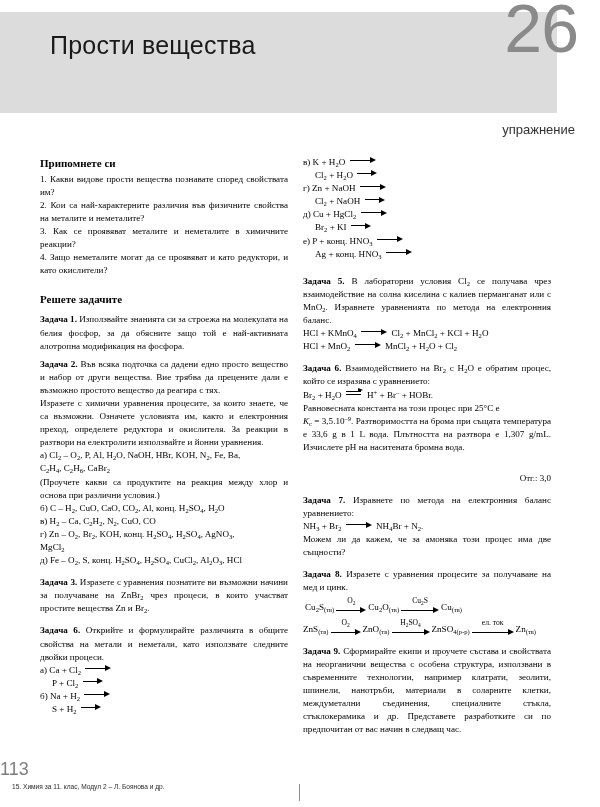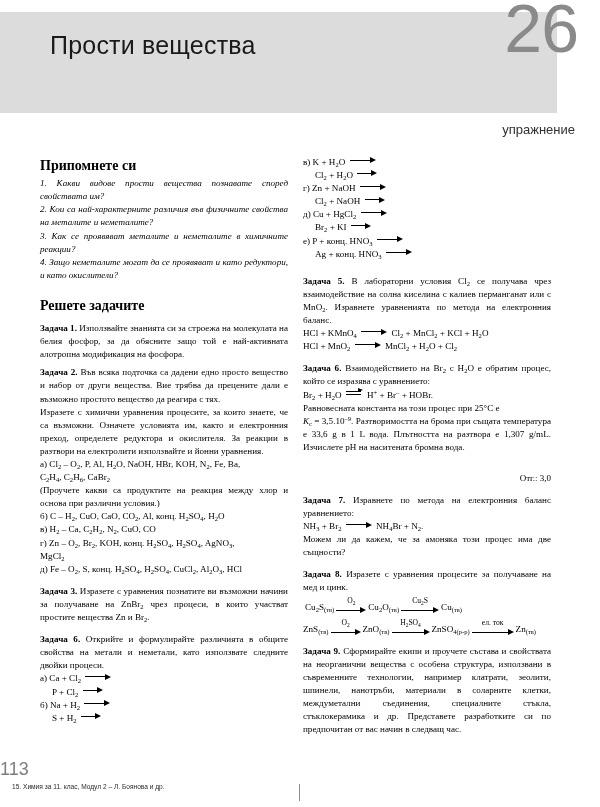--- a/index.html
+++ b/index.html
@@ -35,27 +35,27 @@
     font-family:"Liberation Sans","DejaVu Sans",sans-serif;
     font-size:13px;color:#303030;white-space:nowrap;
   }
 
   
   .col{position:absolute;top:156px;width:248px;font-size:9.1px;line-height:1.44;text-align:justify;}
   .col-left{left:40px;}
   .col-right{left:303px;}
 
   h2.sec{
-    font-size:14px;font-weight:bold;margin:0 0 1px 0;
+    font-size:11px;font-weight:bold;margin:0 0 1px 0;
     font-family:"Liberation Serif","DejaVu Serif",serif;
   }
   .gap{height:9px;}
   .gap-sm{height:5px;}
   p{margin:0;}
-  .q{margin:0;font-style:italic;}
+  .q{margin:0;}
   .lbl{font-weight:bold;}
   .eq{margin:0;text-align:left;white-space:nowrap;}
   .eq-ind{margin:0;text-align:left;padding-left:12px;white-space:nowrap;}
   .ans{text-align:right;margin-top:18px;font-size:9px;}
   sub{font-size:0.72em;line-height:0;vertical-align:-0.28em;}
   sup{font-size:0.72em;line-height:0;vertical-align:0.48em;}
   i{font-style:italic;}
 
   
   .arr{display:inline-block;position:relative;width:26px;height:7px;vertical-align:1px;margin:0 2px;}

